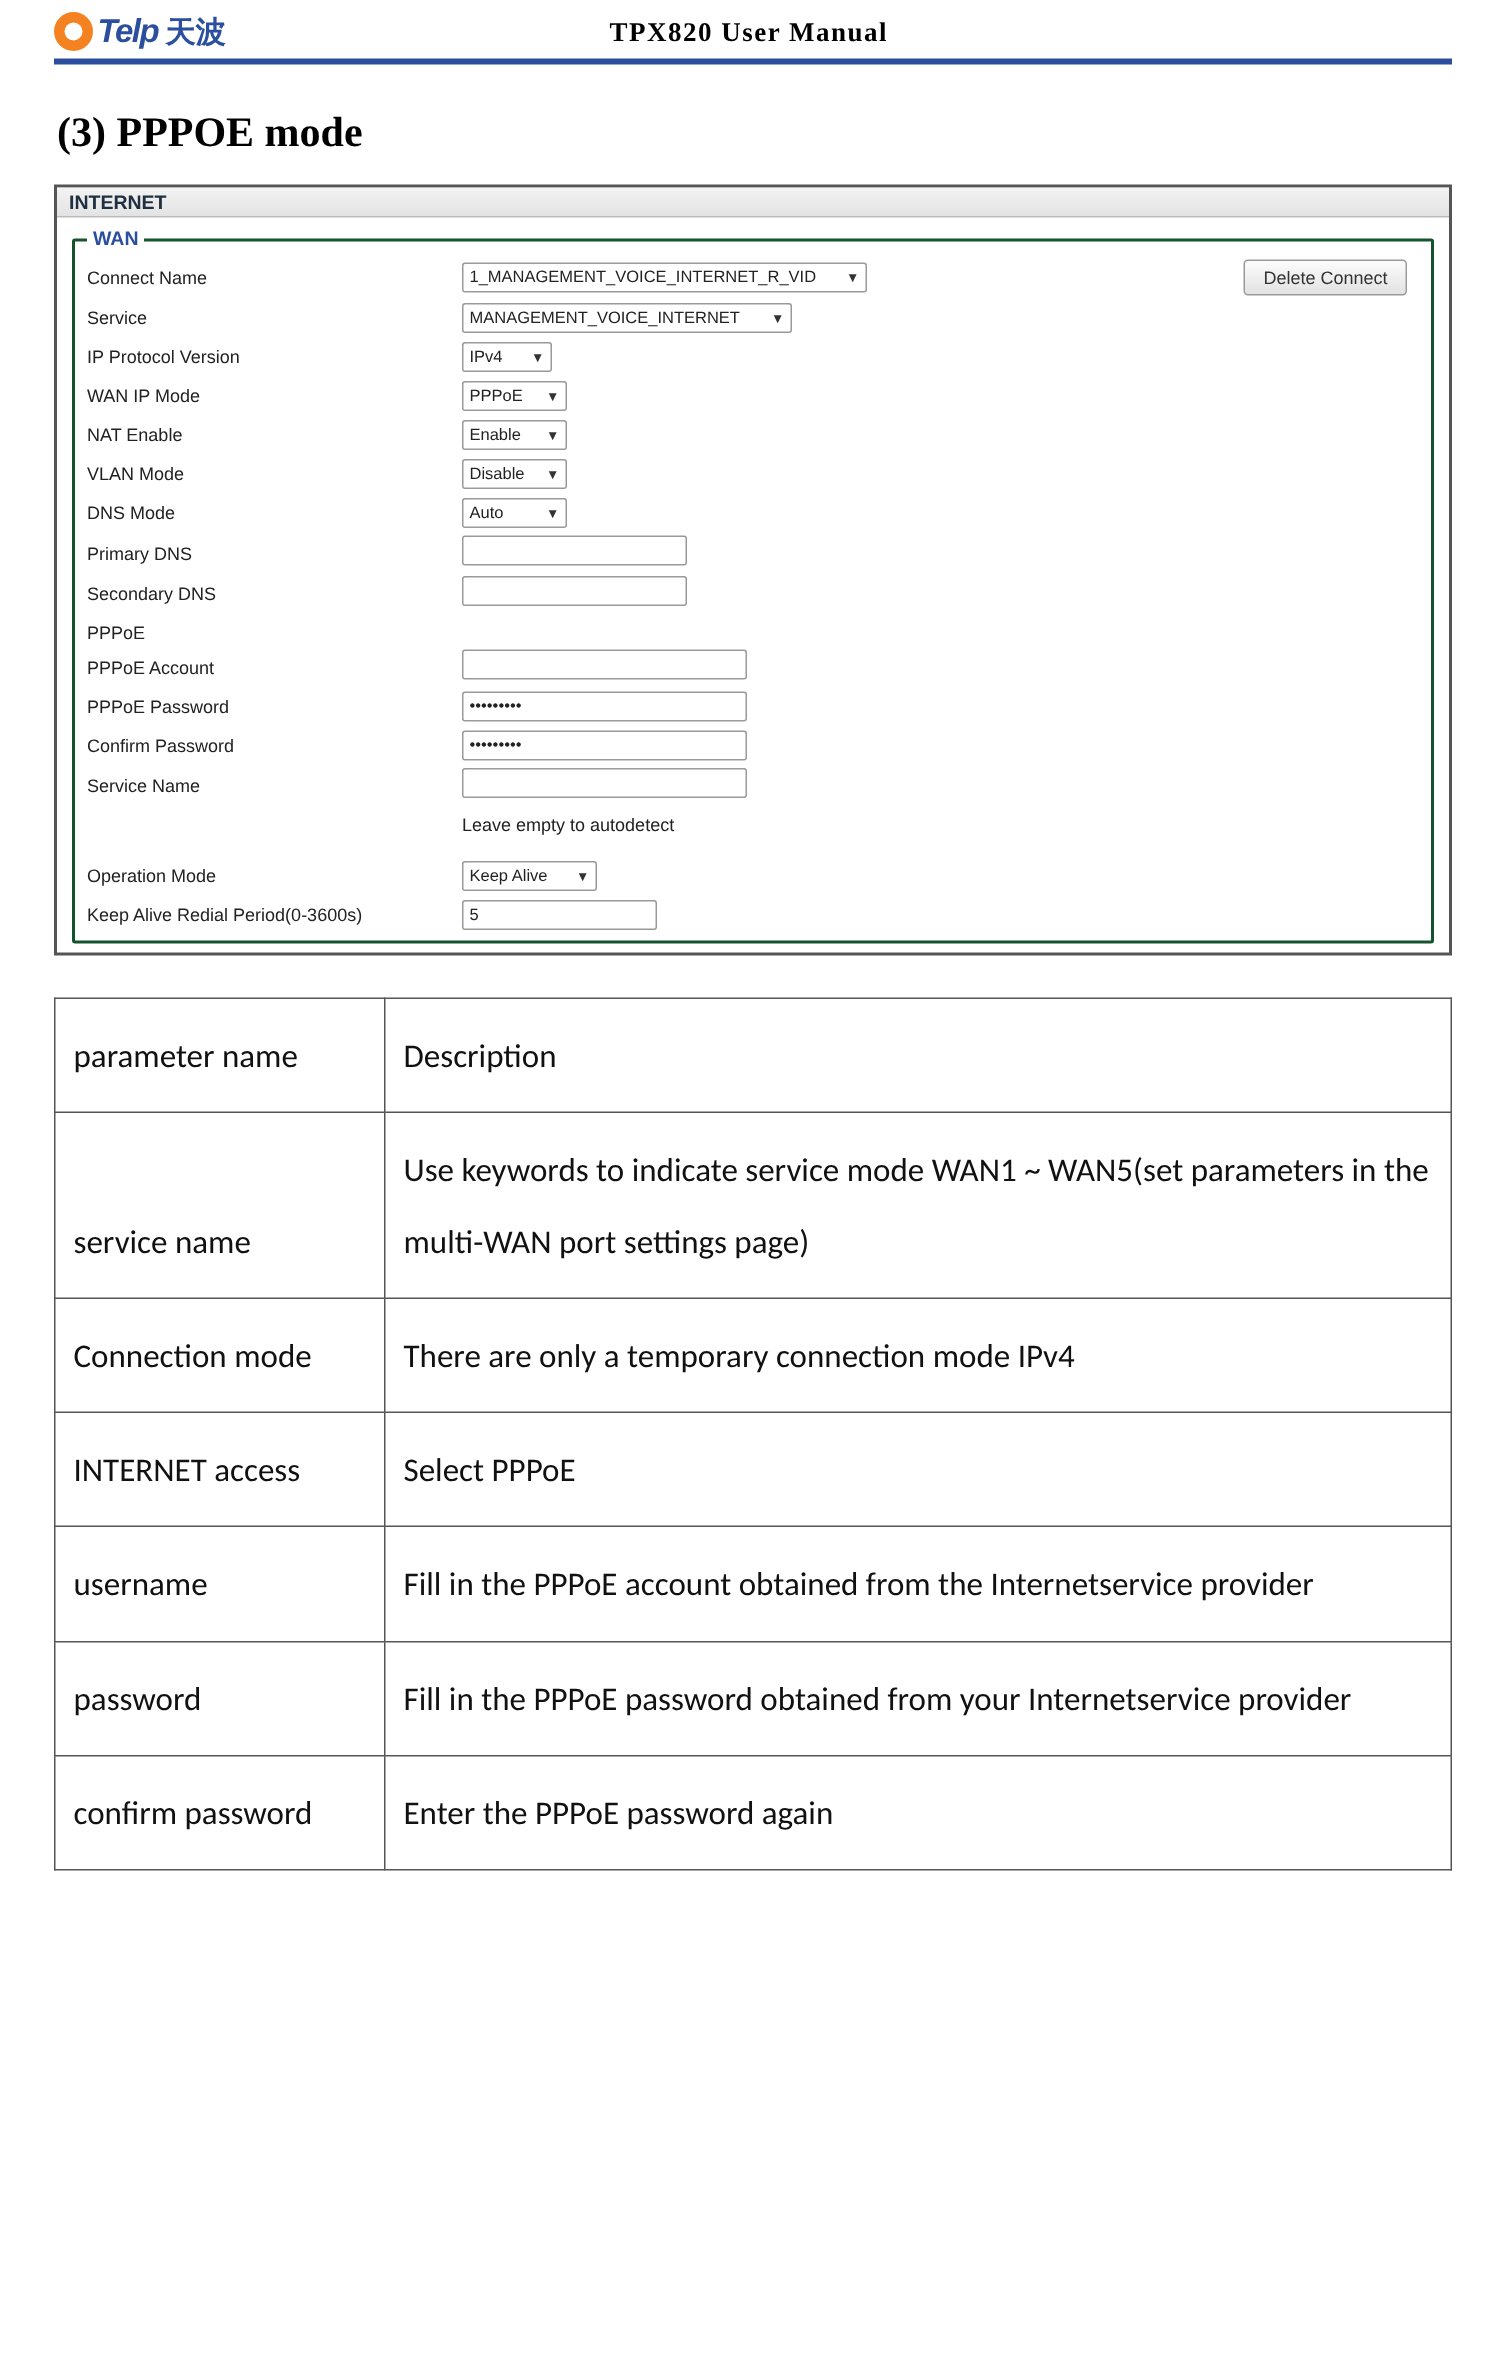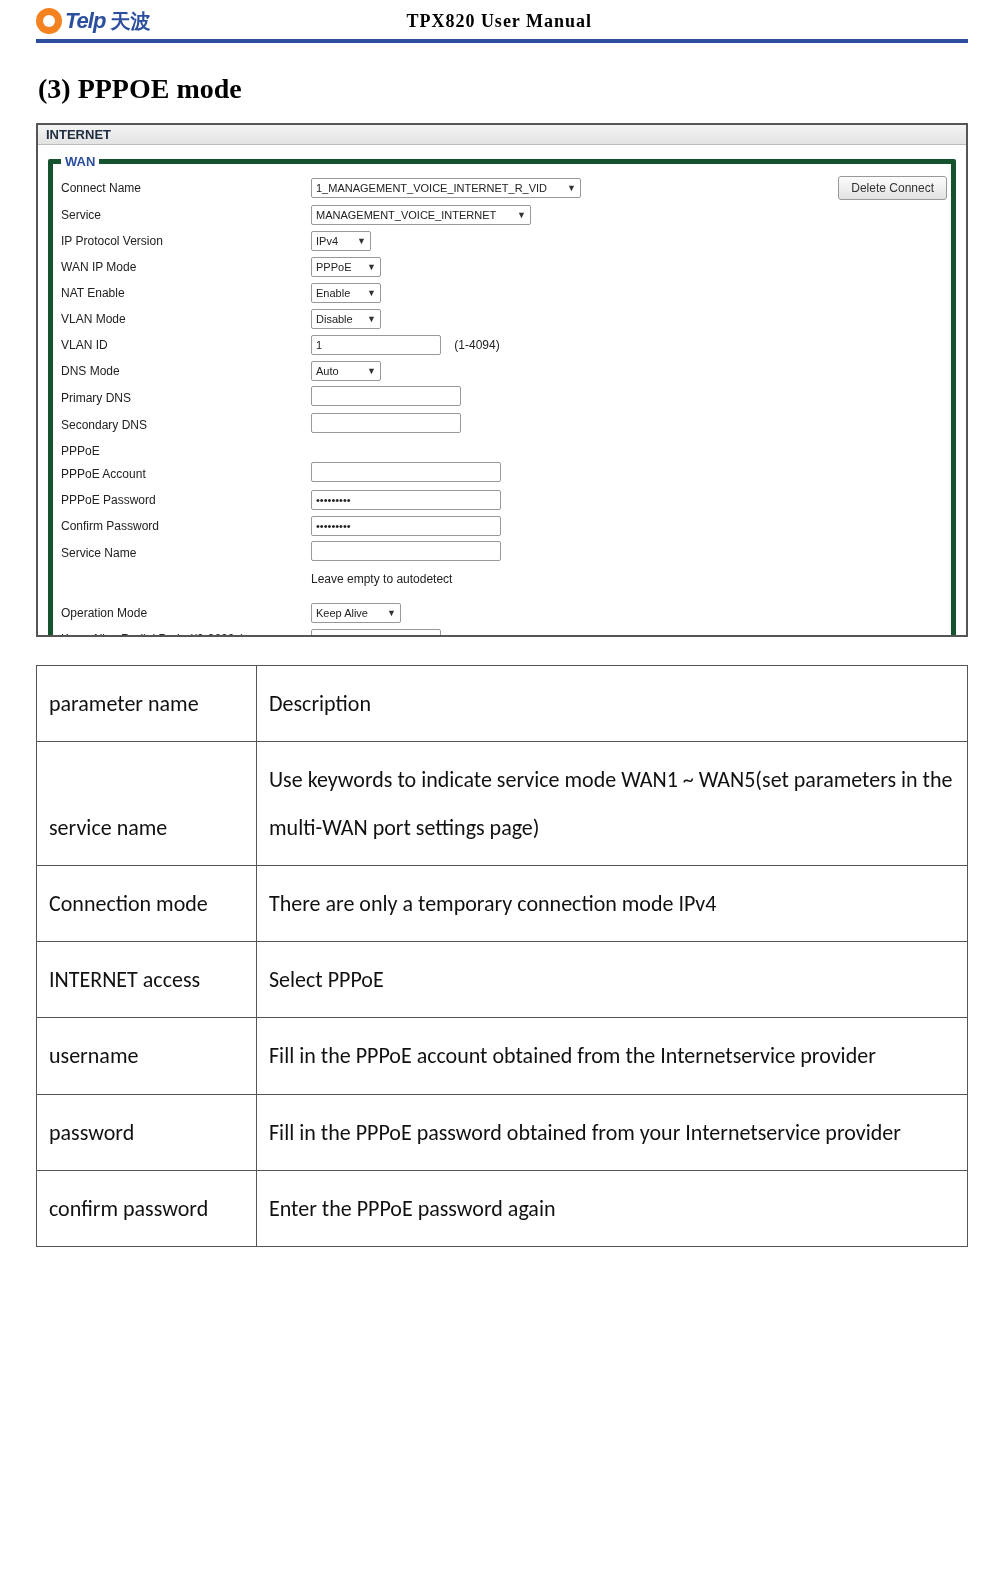--- a/index.html
+++ b/index.html
@@ -71,23 +71,23 @@
     background: linear-gradient(#f3f3f3,#e3e3e3);
     border-bottom:1px solid #bbb;
     padding: 2px 8px;
     font-weight:bold;
     font-size:13px;
     color:#203040;
     text-align:left;
   }
   .fieldset {
     margin: 14px 10px 0 10px;
-    border:5px solid #14532d;
+    border:2px solid #14532d;
     border-radius: 2px;
-    padding: 10px 0 4px 8px;
+    padding: 10px 12px 4px 8px;
     position:relative;
   }
   .legend {
     position:absolute; top:-10px; left:8px;
     background:#fff; padding:0 4px;
     color:#2b4f9e; font-weight:bold; font-size:13px;
   }
   .frow {
     display:grid;
     grid-template-columns: 250px 400px 1fr;
@@ -226,28 +226,20 @@
         <span class="lbl">VLAN Mode</span>
         <span>
           <span class="sel" style="width:60px">
             <span>Disable</span>
             <span class="arrow">▼</span>
           </span>
         </span>
           <span></span>
       </div>
 
-      <div class="frow">
-        <span class="lbl">VLAN ID</span>
-        <span>
-          <span class="txt" style="width:120px">1</span>
-          <span style="margin-left:10px">(1-4094)</span>
-        </span>
-          <span></span>
-      </div>
 
       <div class="frow">
         <span class="lbl">DNS Mode</span>
         <span>
           <span class="sel" style="width:60px">
             <span>Auto</span>
             <span class="arrow">▼</span>
           </span>
         </span>
           <span></span>

